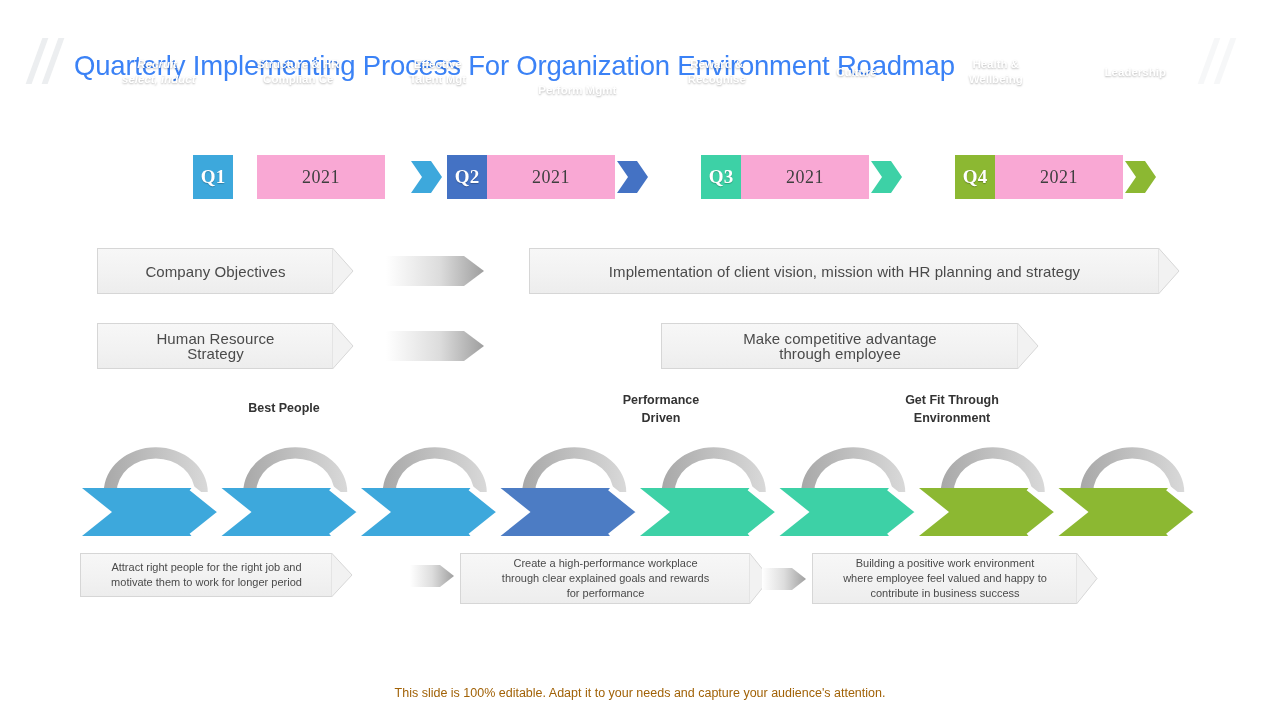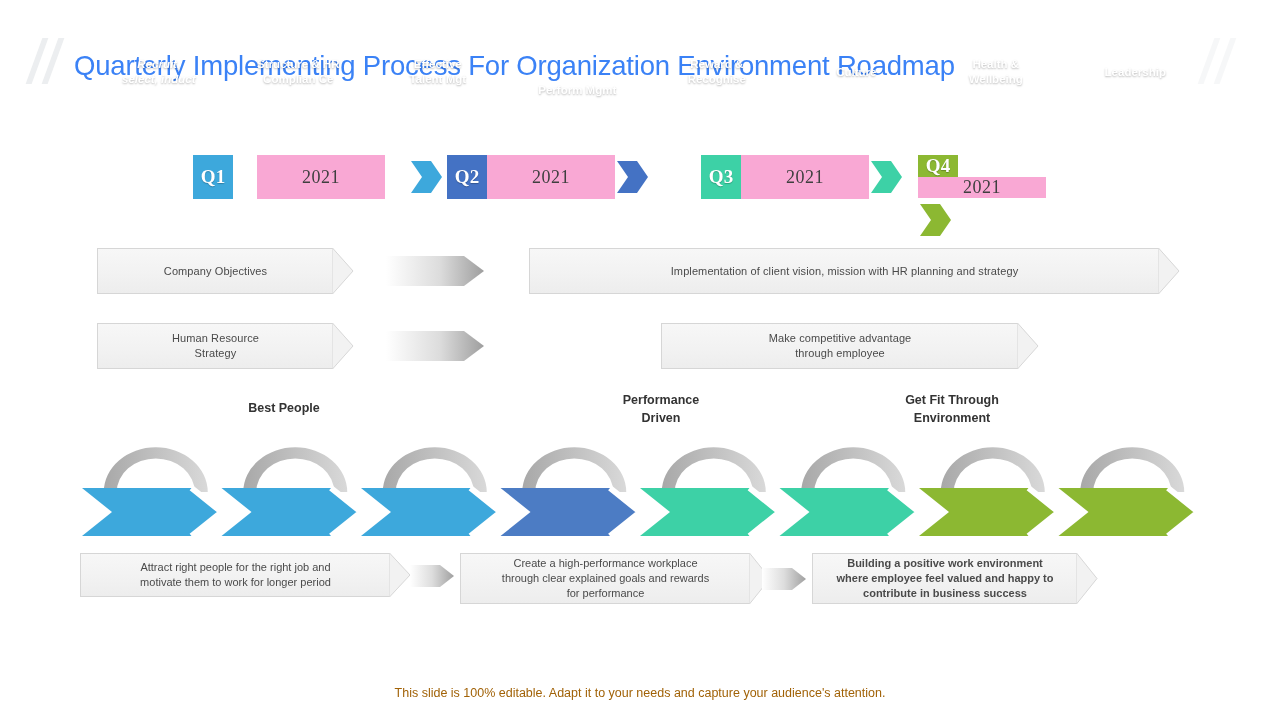--- a/index.html
+++ b/index.html
@@ -56,21 +56,21 @@
     border:1px solid #d6d6d6;border-right:none;
     display:flex;align-items:center;justify-content:center;
     text-align:center;
     box-sizing:border-box;
   }
   .chev-box .tip{
     position:absolute;right:-21px;top:-1px;bottom:-1px;width:22px;
   }
   .chev-box .tip svg{display:block;height:100%;width:22px;}
   .chev-text{
-    font-size:11px;color:#4a4a4a;line-height:15px;padding:0 16px;
+    font-size:15px;color:#4a4a4a;line-height:15px;padding:0 16px;
     position:relative;z-index:2;letter-spacing:.1px;
   }
 
   
   .grad-arrow{position:absolute;}
   .grad-arrow svg{display:block;}
 
   
   .caption{
     position:absolute;text-align:center;font-size:12.5px;font-weight:bold;
@@ -141,21 +141,21 @@
     <div class="q-item" id="q2" style="left: 701px;">
       <div class="q-badge" id="q2b" style="background: rgb(61, 209, 166);">Q3</div>
       <div class="q-body">2021</div>
       <div class="q-arrow">
         <svg width="34" height="44" viewBox="0 0 34 44">
             <path id="q2a" d="M2,6 L13,22 L2,38 L12,38 L23,22 L12,6 Z M12,6 L23,22 L12,38 L22,38 L33,22 L22,6 Z" fill="#3DD1A6"></path>
           </svg>
       </div>
     </div>
 
-    <div class="q-item" id="q3" style="left: 918px; flex-direction: column;">
+    <div class="q-item" id="q3" style="left: 955px;">
       <div class="q-badge" id="q3b" style="background: rgb(140, 184, 50);">Q4</div>
       <div class="q-body">2021</div>
       <div class="q-arrow">
         <svg width="34" height="44" viewBox="0 0 34 44">
             <path id="q3a" d="M2,6 L13,22 L2,38 L12,38 L23,22 L12,6 Z M12,6 L23,22 L12,38 L22,38 L33,22 L22,6 Z" fill="#8CB832"></path>
           </svg>
       </div>
     </div>
   </div>
 
@@ -276,21 +276,21 @@
     <div class="step-label" id="sl0" style="left: 100px; width: 117.5px; top: 57px; font-style: italic;">Recruit,<br>select, induct</div>
     <div class="step-label" id="sl1" style="left: 239.5px; width: 117.5px; top: 57px;">Structure &amp; HR<br>Complian Ce</div>
     <div class="step-label" id="sl2" style="left: 379px; width: 117.5px; top: 57px;">Effective<br>Talent Mgt</div>
     <div class="step-label" id="sl3" style="left: 518.5px; width: 117.5px; top: 83px;">Perform Mgmt</div>
     <div class="step-label" id="sl4" style="left: 658px; width: 117.5px; top: 57px;">Reward &amp;<br>Recognise</div>
     <div class="step-label" id="sl5" style="left: 797.5px; width: 117.5px; top: 65px;">Culture</div>
     <div class="step-label" id="sl6" style="left: 937px; width: 117.5px; top: 57px;">Health &amp;<br>Wellbeing</div>
     <div class="step-label" id="sl7" style="left: 1076.5px; width: 117.5px; top: 65px;">Leadership</div>
   </div>
 
-  <div class="row-box" style="left:80px;top:553px;width:310px;height:44px;">
+  <div class="row-box" style="left:80px;top:553px;width:252px;height:44px;">
     <div class="chev-box">
       <span class="desc-text">Attract right people for the right job and<br>motivate them to work for longer period</span>
       <span class="tip">
         <svg viewBox="0 0 22 46" preserveAspectRatio="none">
           <path d="M0,0 L0,46 L0.5,46 L21,23 L0.5,0 Z" fill="#f2f2f2" stroke="#d6d6d6" stroke-width="1"></path>
         </svg>
       </span>
     </div>
   </div>
 
@@ -324,21 +324,21 @@
           <linearGradient id="ga4" x1="0" y1="0" x2="1" y2="0">
         <stop offset="0%" stop-color="#ffffff"></stop>
             <stop offset="50%" stop-color="#dddddd"></stop>
             <stop offset="100%" stop-color="#a0a0a0"></stop>
       </linearGradient>
         </defs>
       <path d="M0,3 L30,3 L44,14 L30,25 L0,25 Z" fill="url(#ga4)"></path>
     </svg>
   </div>
 
-  <div class="row-box" style="left:812px;top:553px;width:265px;height:51px;font-weight:bold;">
+  <div class="row-box" style="left:812px;top:553px;width:265px;height:51px;">
     <div class="chev-box">
       <span class="desc-text">Building a positive work environment<br>where employee feel valued and happy to<br>contribute in business success</span>
       <span class="tip">
         <svg viewBox="0 0 22 53" preserveAspectRatio="none">
           <path d="M0,0 L0,53 L0.5,53 L21,26.5 L0.5,0 Z" fill="#f2f2f2" stroke="#d6d6d6" stroke-width="1"></path>
         </svg>
       </span>
     </div>
   </div>
 

